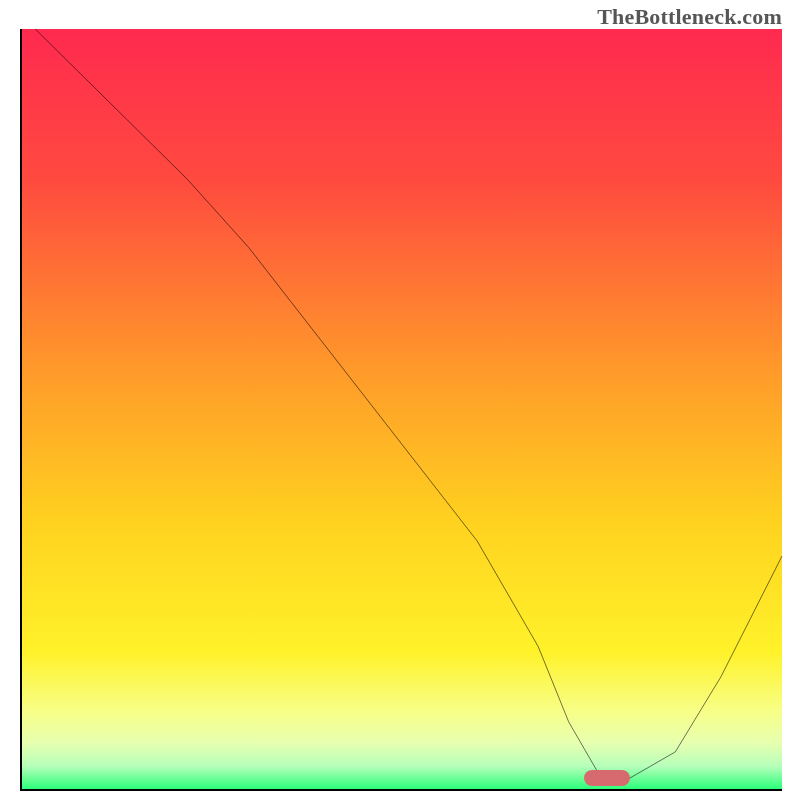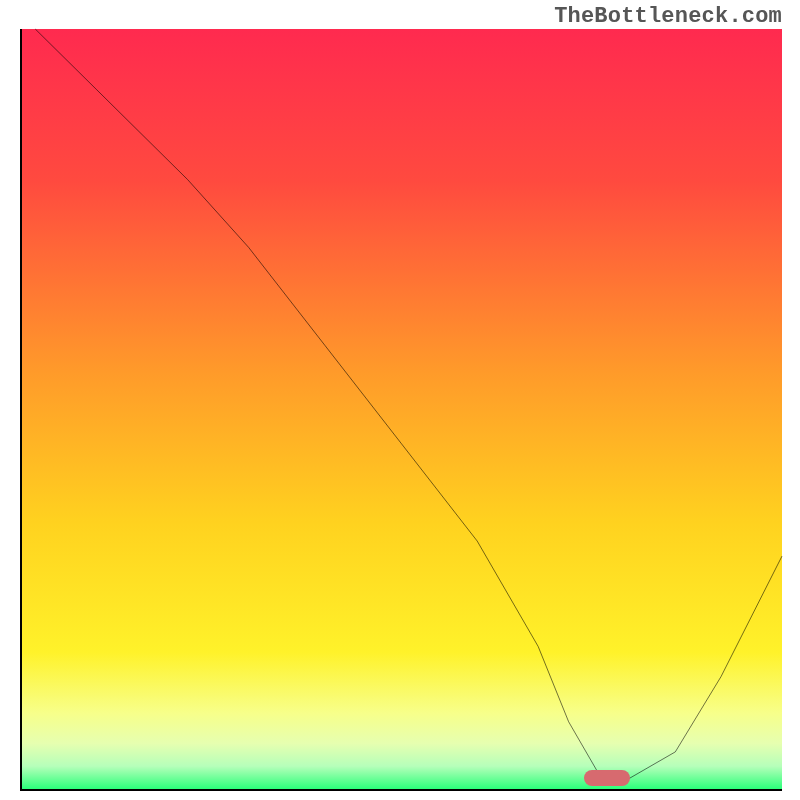--- a/index.html
+++ b/index.html
@@ -26,21 +26,21 @@
   .gradient-bg {
     position: absolute;
     inset: 0;
     border-left: 2px solid #000;
     border-bottom: 2px solid #000;
   }
   .watermark {
     position: absolute;
     top: 4px;
     right: 18px;
-    font-family: Liberation Mono, monospace;
+    font-family: Liberation Serif, serif;
     font-size: 22px;
     font-weight: 600;
     color: #565656;
     letter-spacing: 0.2px;
   }
   svg.curve-svg {
     position: absolute;
     left: 0;
     top: 0;
     width: 100%;

